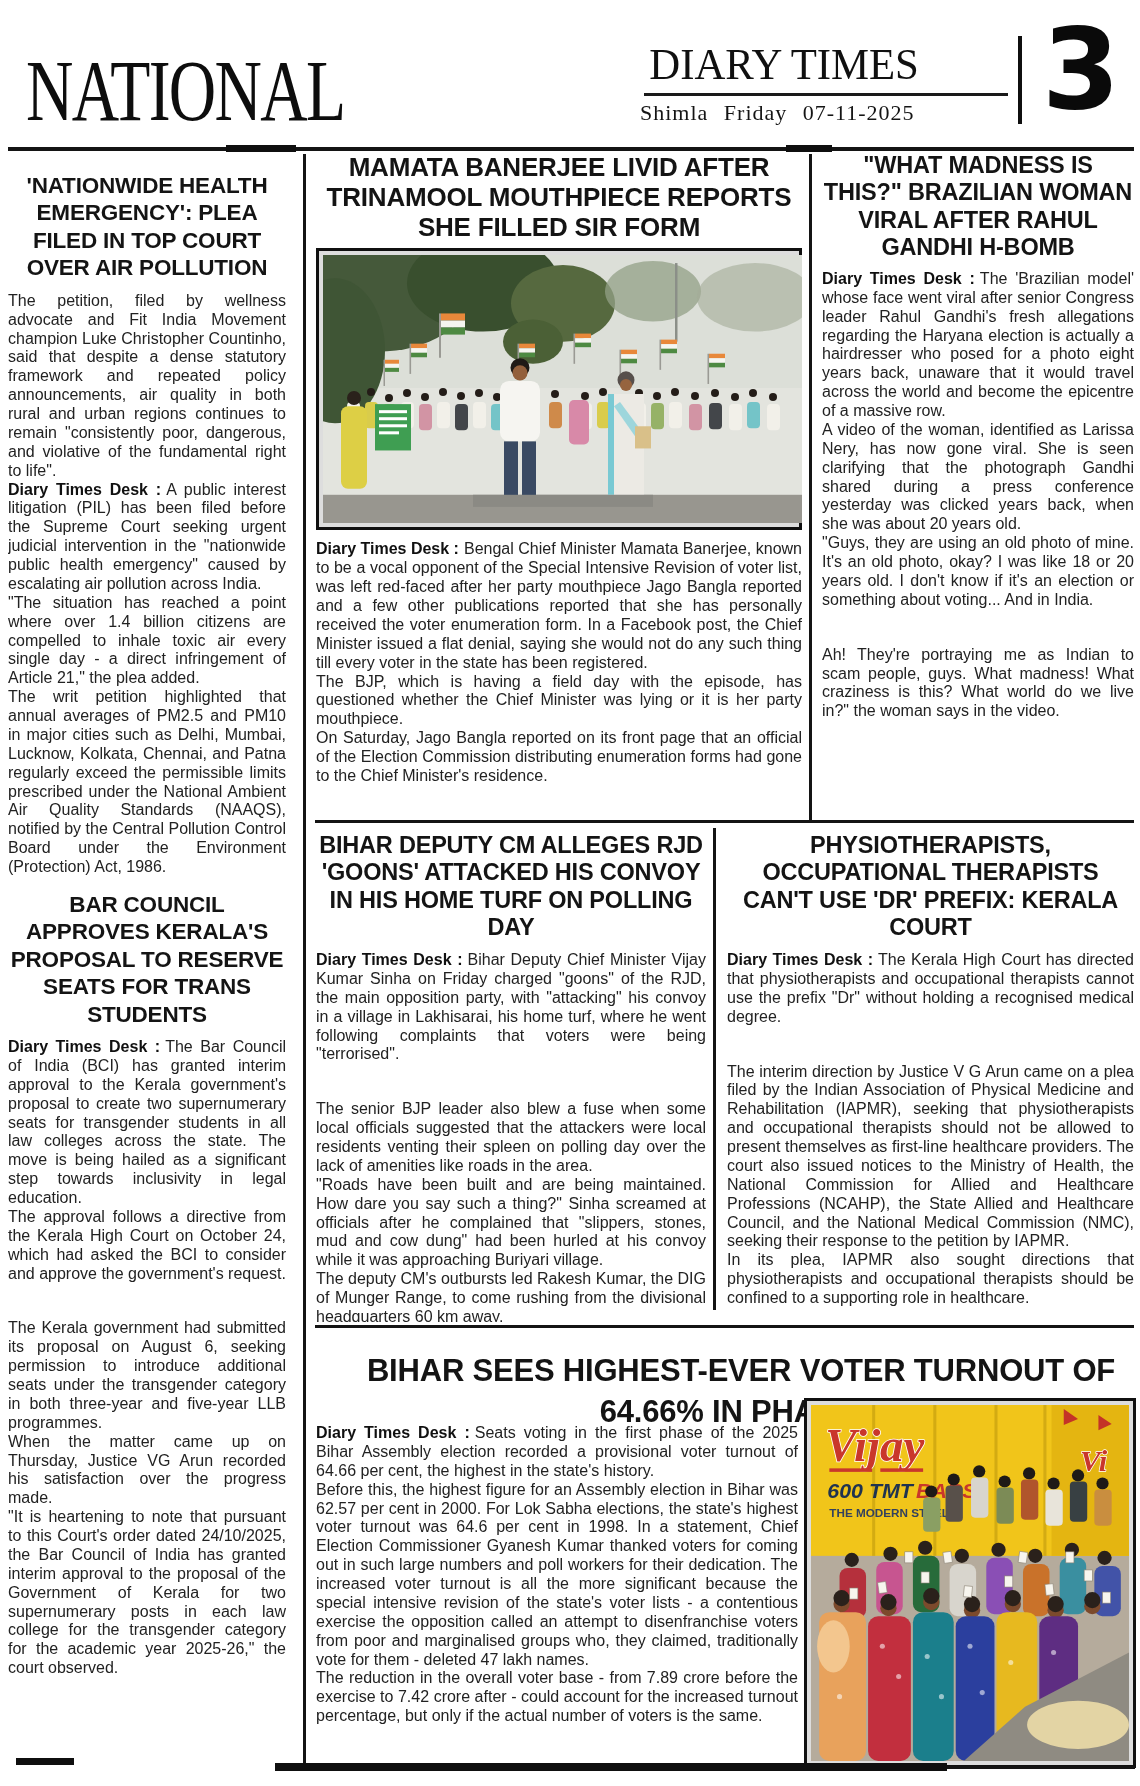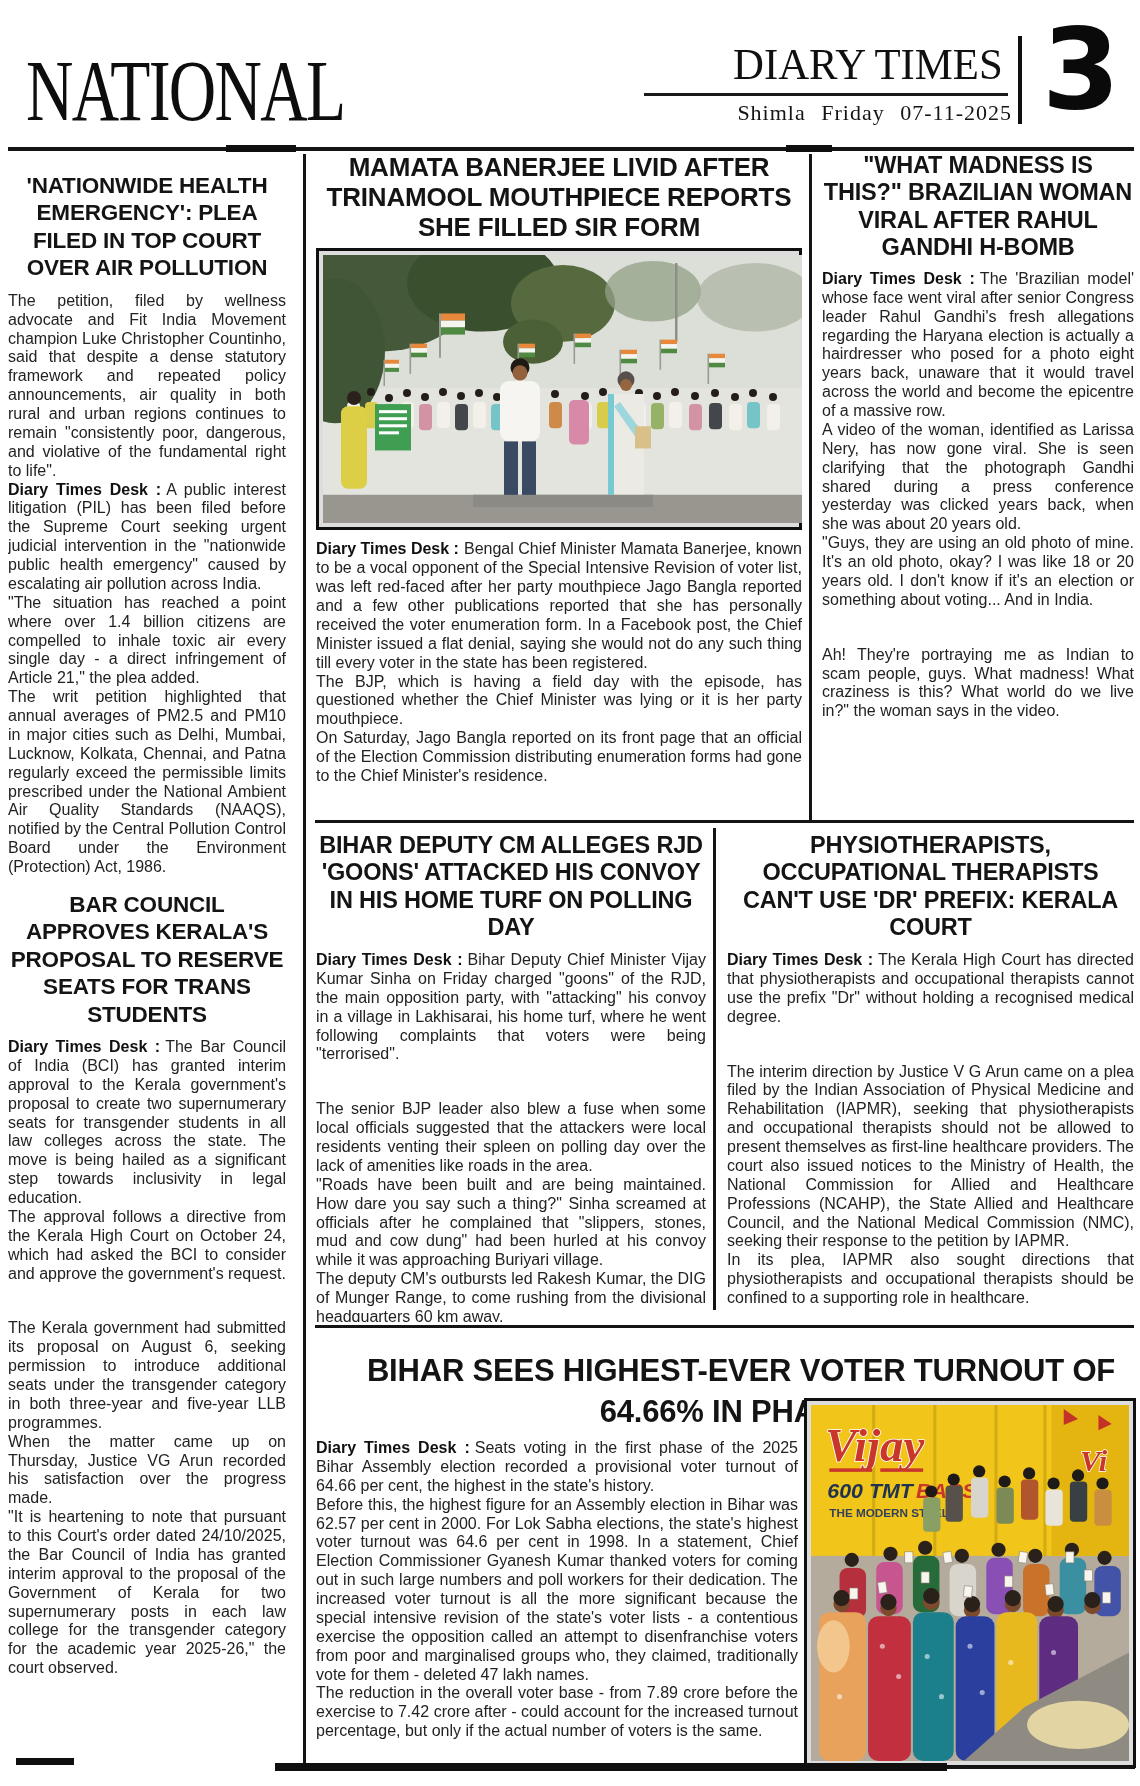--- a/index.html
+++ b/index.html
@@ -2,21 +2,21 @@
 <html><head>
 <meta charset="utf-8">
 <style>
   html,body{margin:0;padding:0;background:#ffffff;}
   .page{position:relative;width:1140px;height:1786px;background:#fff;overflow:hidden;
         font-family:"Liberation Sans",sans-serif;color:#1c1c1c;}
   .abs{position:absolute;}
   
   .section-title{font-family:"Liberation Serif",serif;font-size:80px;line-height:1;color:#0d0d0d;
                  transform:scaleX(0.82) scaleY(1.08);transform-origin:left top;letter-spacing:-2px;white-space:nowrap;}
-  .masthead-block{text-align:right;}
+  .masthead-block{text-align:left;}
   .masthead{font-family:"Liberation Serif",serif;font-size:45px;line-height:1;color:#101010;
             transform:scaleX(0.95);transform-origin:center;white-space:nowrap;}
   .masthead-rule{height:3px;background:#1a1a1a;margin:6px 4px 4px;}
   .dateline{font-family:"Liberation Serif",serif;font-size:22px;color:#141414;letter-spacing:1px;word-spacing:9px;white-space:nowrap;}
   .hdr-vrule{width:4px;background:#0f0f0f;}
   .page-num{font-family:"DejaVu Sans",sans-serif;font-weight:900;font-size:112px;line-height:0.95;color:#0a0a0a;text-align:center;}
   
   .hrule{background:#141414;height:3px;}
   .hthick{background:#0f0f0f;}
   .vrule{background:#141414;width:3px;}
@@ -255,21 +255,21 @@
     <h2 class="hl hl-d">PHYSIOTHERAPISTS, OCCUPATIONAL THERAPISTS CAN'T USE 'DR' PREFIX: KERALA COURT</h2>
     <div class="bt">
       <p><b class="byline">Diary Times Desk :</b><span>The Kerala High Court has directed that physiotherapists and occupational therapists cannot use the prefix "Dr" without holding a recognised medical degree.</span></p>
       <p class="gap">The interim direction by Justice V G Arun came on a plea filed by the Indian Association of Physical Medicine and Rehabilitation (IAPMR), seeking that physiotherapists and occupational therapists should not be allowed to present themselves as first-line healthcare providers. The court also issued notices to the Ministry of Health, the National Commission for Allied and Healthcare Professions (NCAHP), the State Allied and Healthcare Council, and the National Medical Commission (NMC), seeking their response to the petition by IAPMR.</p>
       <p>In its plea, IAPMR also sought directions that physiotherapists and occupational therapists should be confined to a supporting role in healthcare.</p>
     </div>
   </div>
 
   <h2 class="abs hl hl-e" style="left:316px;top:1334px;width:818px;">BIHAR SEES HIGHEST-EVER VOTER TURNOUT OF 64.66% IN PHASE 1</h2>
 
-  <div class="abs col bt" style="left:316px;top:1424px;width:482px;height:336px;margin-top:15px;">
+  <div class="abs col bt" style="left:316px;top:1424px;width:482px;height:336px;">
     <p><b class="byline">Diary Times Desk :</b><span>Seats voting in the first phase of the 2025 Bihar Assembly election recorded a provisional voter turnout of 64.66 per cent, the highest in the state's history.</span></p>
     <p>Before this, the highest figure for an Assembly election in Bihar was 62.57 per cent in 2000. For Lok Sabha elections, the state's highest voter turnout was 64.6 per cent in 1998. In a statement, Chief Election Commissioner Gyanesh Kumar thanked voters for coming out in such large numbers and poll workers for their dedication. The increased voter turnout is all the more significant because the special intensive revision of the state's voter lists - a contentious exercise the opposition called an attempt to disenfranchise voters from poor and marginalised groups who, they claimed, traditionally vote for them - deleted 47 lakh names.</p>
     <p>The reduction in the overall voter base - from 7.89 crore before the exercise to 7.42 crore after - could account for the increased turnout percentage, but only if the actual number of voters is the same.</p>
   </div>
 
   <figure class="abs photo-frame" style="left:804px;top:1398px;margin:0;">
     <svg width="318" height="356" viewBox="0 0 312 354" preserveAspectRatio="none" xmlns="http://www.w3.org/2000/svg">
       <rect width="312" height="354" fill="#b5ab9c"></rect>
       <rect width="312" height="150" fill="#f1c51a"></rect>
       <rect x="236" width="76" height="150" fill="#e4b511"></rect>

